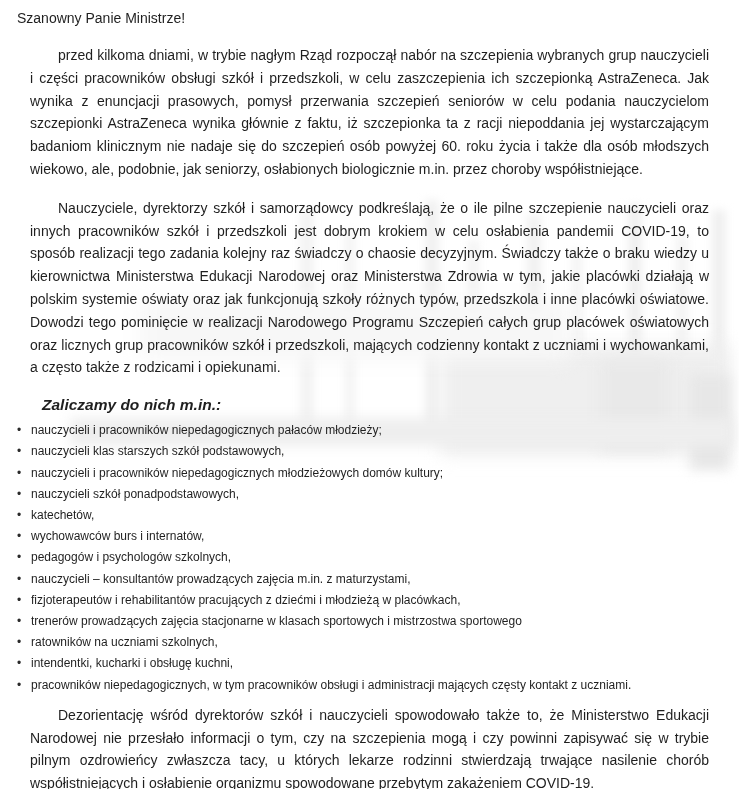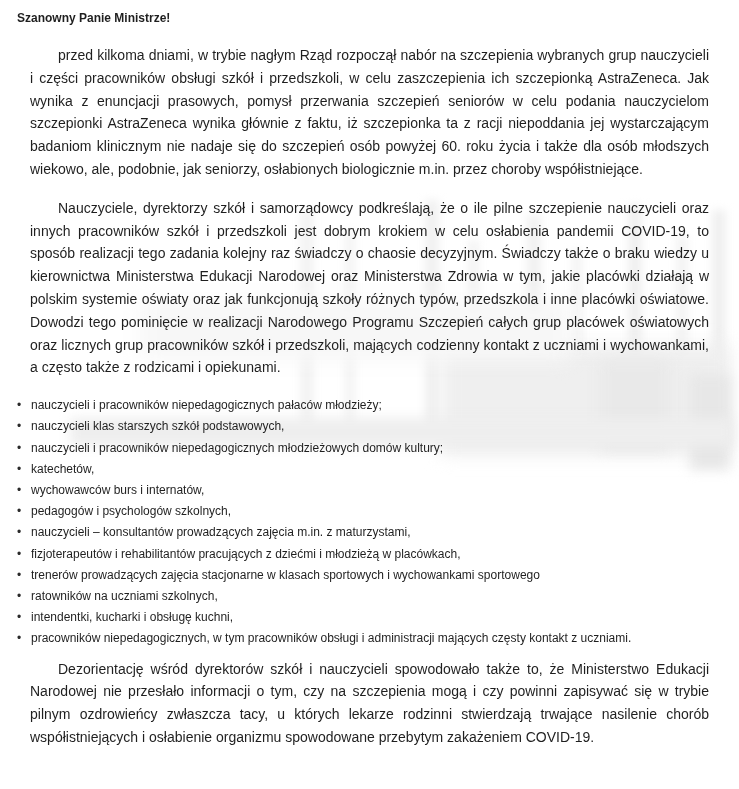--- a/index.html
+++ b/index.html
@@ -42,23 +42,23 @@
   .wm.b9 { left: 712px; top: 210px; height: 230px; background:#f0f0f0; }
   .wm.blob1 { left: 440px; top: 345px; width: 290px; height: 110px; background:#efefef; filter: blur(9px); }
   .wm.blob2 { left: 600px; top: 360px; width: 70px;  height: 90px;  background:#e9e9e9; filter: blur(7px); }
   .wm.blob3 { left: 690px; top: 375px; width: 40px;  height: 95px;  background:#e7e7e7; filter: blur(6px); }
   .wm.smear { left: 70px;  top: 418px; width: 662px; height: 28px;  background:#eeeeee; filter: blur(6px); }
   .wm.smear2{ left: 140px; top: 300px; width: 430px; height: 60px;  background:#f7f7f7; filter: blur(10px); }
 
   .content { position: relative; z-index: 1; }
 
   .doc-title {
-    font-size: 12px;
+    font-size: 14px;
     line-height: 20px;
-    font-weight: bold;
+    font-weight: normal;
     margin: 2px 0 13px 3px;
   }
   p.body {
     font-size: 14px;
     line-height: 22.8px;
     text-align: justify;
     text-indent: 28px;
     margin: 16px;
   }
   p.body + p.body { margin-top: 9px; }
@@ -118,31 +118,33 @@
   </div>
 
   <div class="content">
 
     <h1 class="doc-title">Szanowny Panie Ministrze!</h1>
 
     <p class="body">przed kilkoma dniami, w trybie nagłym Rząd rozpoczął nabór na szczepienia wybranych grup nauczycieli i części pracowników obsługi szkół i przedszkoli, w celu zaszczepienia ich szczepionką AstraZeneca. Jak wynika z enuncjacji prasowych, pomysł przerwania szczepień seniorów w celu podania nauczycielom szczepionki AstraZeneca wynika głównie z faktu, iż szczepionka ta z racji niepoddania jej wystarczającym badaniom klinicznym nie nadaje się do szczepień osób powyżej 60. roku życia i także dla osób młodszych wiekowo, ale, podobnie, jak seniorzy, osłabionych biologicznie m.in. przez choroby współistniejące.</p>
 
     <p class="body">Nauczyciele, dyrektorzy szkół i samorządowcy podkreślają, że o ile pilne szczepienie nauczycieli oraz innych pracowników szkół i przedszkoli jest dobrym krokiem w celu osłabienia pandemii COVID-19, to sposób realizacji tego zadania kolejny raz świadczy o chaosie decyzyjnym. Świadczy także o braku wiedzy u kierownictwa Ministerstwa Edukacji Narodowej oraz Ministerstwa Zdrowia w tym, jakie placówki działają w polskim systemie oświaty oraz jak funkcjonują szkoły różnych typów, przedszkola i inne placówki oświatowe. Dowodzi tego pominięcie w realizacji Narodowego Programu Szczepień całych grup placówek oświatowych oraz licznych grup pracowników szkół i przedszkoli, mających codzienny kontakt z uczniami i wychowankami, a często także z rodzicami i opiekunami.</p>
 
+    <h2 class="list-heading">Zaliczamy do nich m.in.:</h2>
 
     <ul class="bullets">
       <li>nauczycieli i pracowników niepedagogicznych pałaców młodzieży;</li>
       <li>nauczycieli klas starszych szkół podstawowych,</li>
       <li>nauczycieli i pracowników niepedagogicznych młodzieżowych domów kultury;</li>
+      <li>nauczycieli szkół ponadpodstawowych,</li>
       <li>katechetów,</li>
       <li>wychowawców burs i internatów,</li>
       <li>pedagogów i psychologów szkolnych,</li>
       <li>nauczycieli – konsultantów prowadzących zajęcia m.in. z maturzystami,</li>
       <li>fizjoterapeutów i rehabilitantów pracujących z dziećmi i młodzieżą w placówkach,</li>
-      <li>trenerów prowadzących zajęcia stacjonarne w klasach sportowych i wychowankami sportowego</li>
+      <li>trenerów prowadzących zajęcia stacjonarne w klasach sportowych i mistrzostwa sportowego</li>
       <li>ratowników na uczniami szkolnych,</li>
       <li>intendentki, kucharki i obsługę kuchni,</li>
       <li>pracowników niepedagogicznych, w tym pracowników obsługi i administracji mających częsty kontakt z uczniami.</li>
     </ul>
 
     <p class="body closing">Dezorientację wśród dyrektorów szkół i nauczycieli spowodowało także to, że Ministerstwo Edukacji Narodowej nie przesłało informacji o tym, czy na szczepienia mogą i czy powinni zapisywać się w trybie pilnym ozdrowieńcy zwłaszcza tacy, u których lekarze rodzinni stwierdzają trwające nasilenie chorób współistniejących i osłabienie organizmu spowodowane przebytym zakażeniem COVID-19.</p>
 
   </div>
 </div>
 

